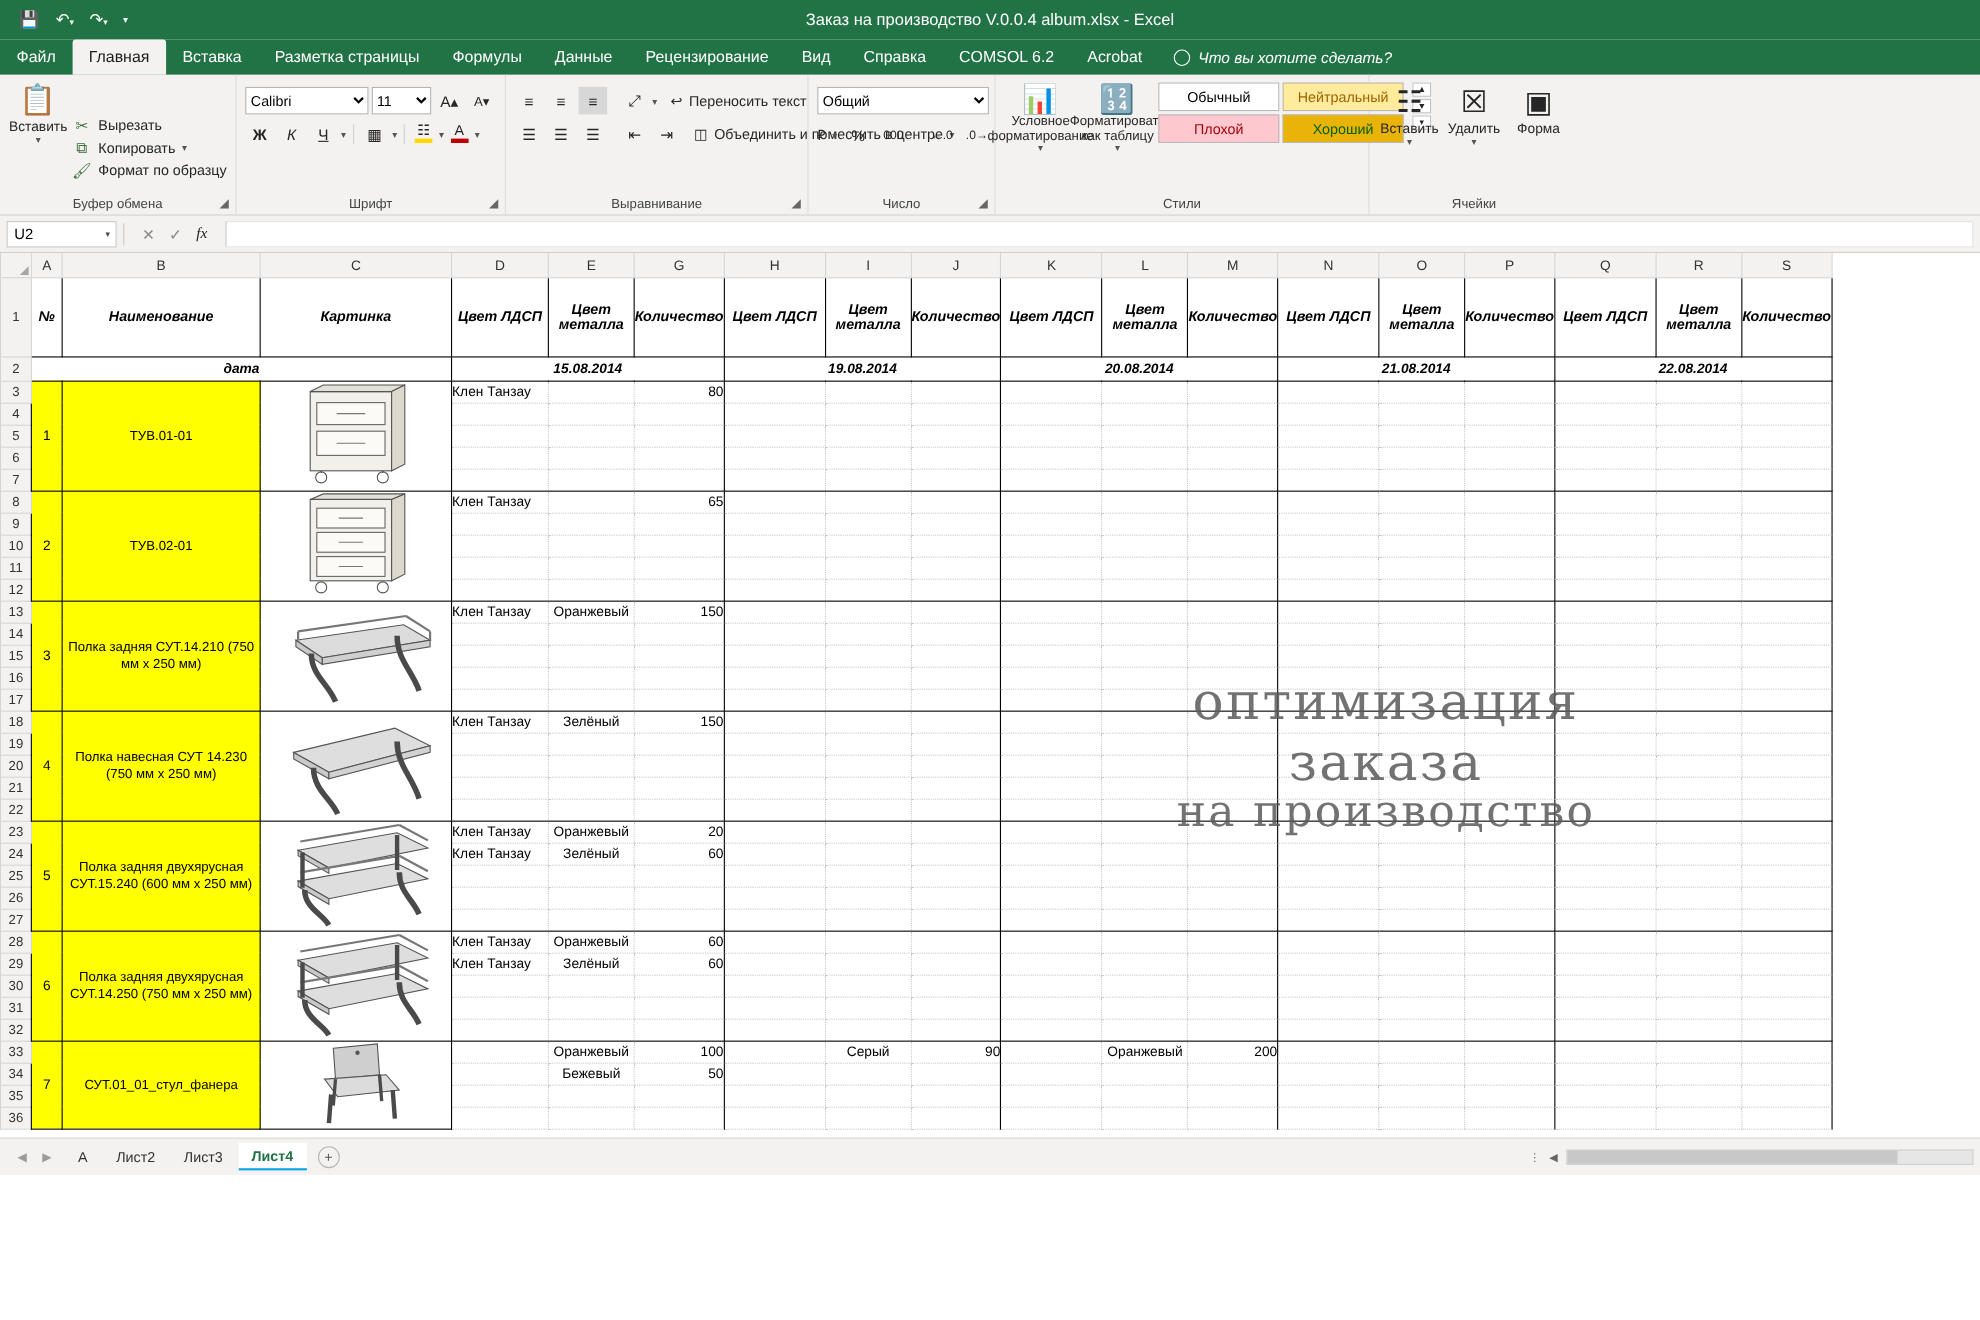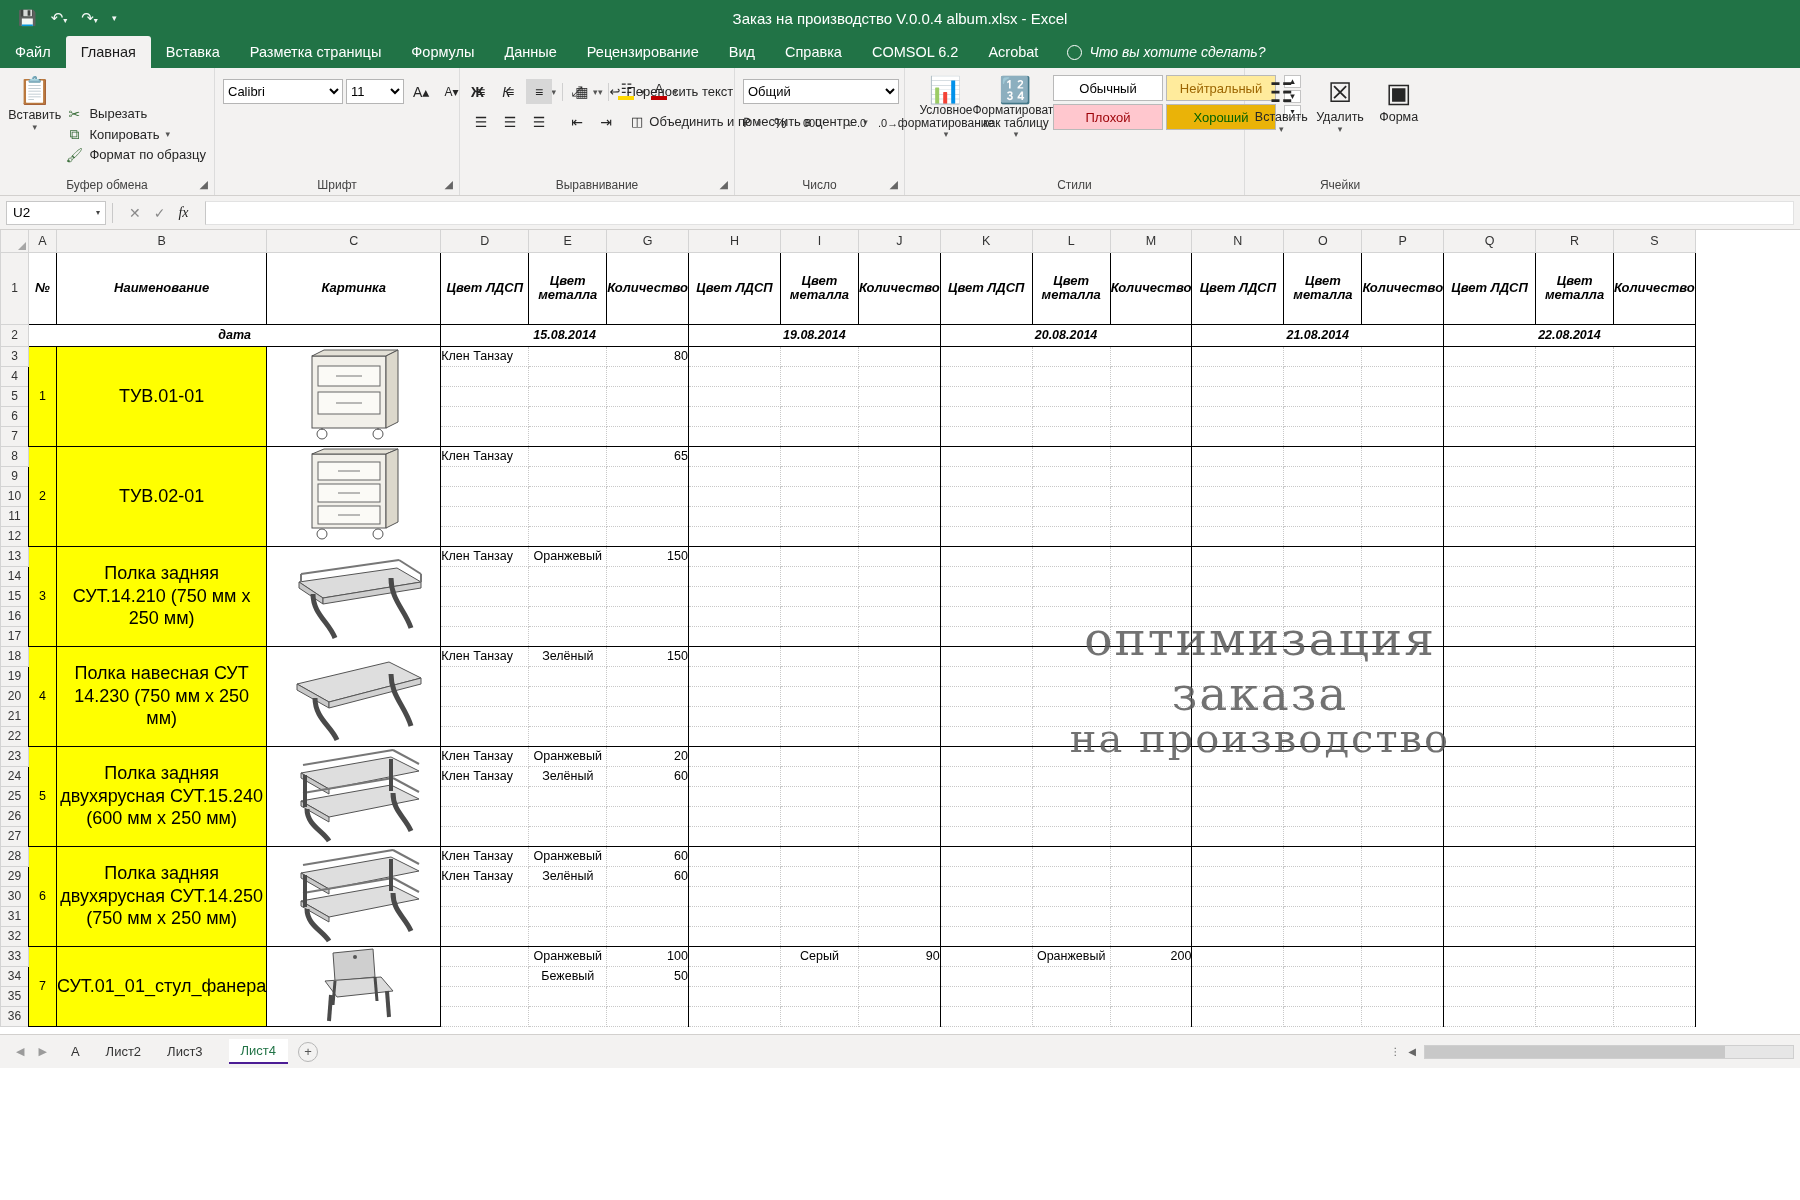--- a/index.html
+++ b/index.html
@@ -174,21 +174,21 @@
     font-size: 12px; color: #333; text-align: center; height: 20px;
   }
   .cell { border-right: 1px dotted #c8c8c8; border-bottom: 1px dotted #c8c8c8; height: 20px; overflow: hidden; white-space: nowrap; }
   .hdrcell {
     border: 1px solid #000; font-weight: bold; font-style: italic; text-align: center;
     font-size: 13px; vertical-align: middle; line-height: 1.1;
   }
   .datecell { border: 1px solid #000; font-weight: bold; font-style: italic; text-align: center; font-size: 12.5px; }
   .yellow { background: #ffff00; }
   .namecell {
-    border: 1px solid #000; text-align: center; font-size: 18px; vertical-align: middle;
+    border: 1px solid #000; text-align: center; font-size: 12px; vertical-align: middle;
     line-height: 1.25; padding: 0 3px;
   }
   .numcell { border: 1px solid #000; text-align: center; font-size: 12.5px; vertical-align: middle; }
   .piccell { border: 1px solid #000; vertical-align: middle; text-align: center; }
   .tright { text-align: right; padding-right: 4px; }
   .tcenter { text-align: center; }
   .tleft { text-align: left; padding-left: 4px; }
   .thickright { border-right: 1px solid #000 !important; }
   .thickbottom { border-bottom: 1px solid #000 !important; }
   .thickleft { border-left: 1px solid #000 !important; }
@@ -201,21 +201,21 @@
   .watermark .l1 { font-size: 46px; letter-spacing: 6px; }
   .watermark .l2 { font-size: 47px; margin-top: -4px; }
   .watermark .l3 { font-size: 40px; margin-top: -6px; }
   
   .sheetbar {
     height: 34px; background: #f3f2f1; border-top: 1px solid #d2d0ce;
     display: flex; align-items: center; font-size: 13px; padding-left: 6px; gap: 2px;
   }
   .navbtns { display: flex; gap: 14px; color: #9b9b9b; padding: 0 10px; font-size: 11px; }
   .stab { padding: 4px 12px; color: #333; }
-  .stab.active { font-weight: normal; color: #217346; border-bottom: 2px solid #4c1d95; background: #fff; margin-left: 12px; }
+  .stab.active { font-weight: bold; color: #217346; border-bottom: 2px solid #0ea5e9; background: #fff; }
   .addsheet {
     margin-left: 8px; width: 20px; height: 20px; border: 1px solid #b6b6b6; border-radius: 50%;
     display: inline-flex; align-items: center; justify-content: center; color: #555; font-size: 13px;
   }
   .sbright { margin-left: auto; display: flex; align-items: center; gap: 8px; padding-right: 6px; }
   .hscroll { width: 370px; height: 14px; background: #e6e6e6; border: 1px solid #cfcfcf; position: relative; }
   .hscroll .thumb { position: absolute; left: 0; top: 0; bottom: 0; width: 300px; background: #c8c8c8; }
   .schevron { color: #666; font-size: 10px; }
   
   svg.pic { display: block; margin: 0 auto; }
@@ -276,21 +276,21 @@
         </div>
       </div>
     </div>
     <div class="glabel">
       <span>Буфер обмена</span>
       <span class="dlg">◢</span>
     </div>
   </div>
 
   <div class="rgroup fontgroup" style="width:245px">
-    <div style="display:flex;flex-direction:row;padding-top:6px">
+    <div style="display:flex;flex-direction:column;padding-top:6px">
       <div class="row">
         <select class="fontname">
           <option>Calibri</option>
         </select>
         <select class="fontsize">
           <option>11</option>
         </select>
         <button class="ibtn">A▴</button>
         <button class="ibtn" style="font-size:12px">A▾</button>
       </div>

